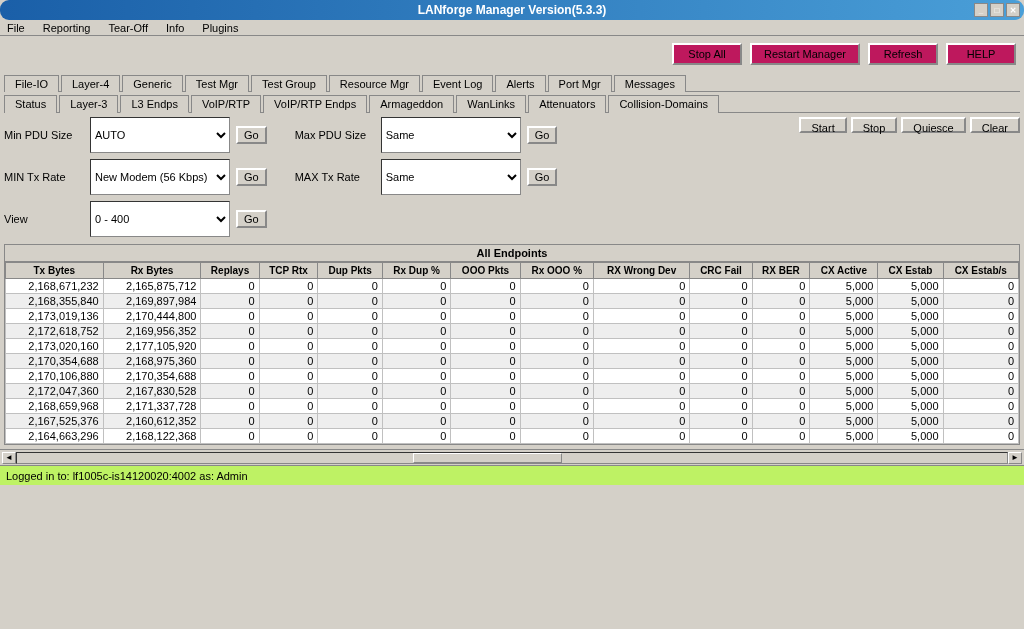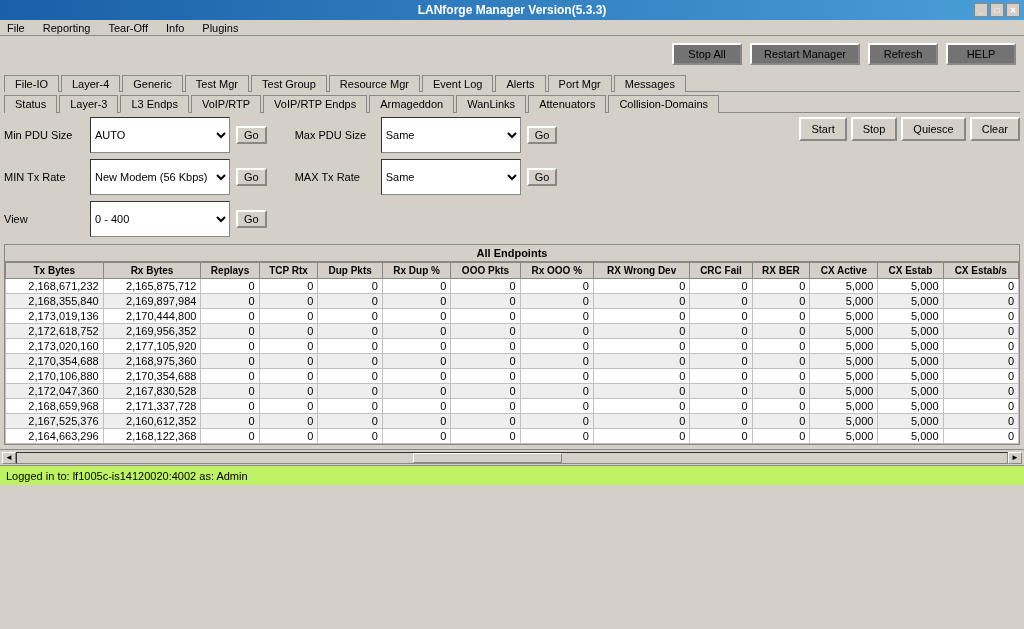--- a/index.html
+++ b/index.html
@@ -11,20 +11,21 @@
       color: white;
       text-align: center;
       padding: 3px 0;
       font-size: 12px;
       font-weight: bold;
       display: flex;
       align-items: center;
       justify-content: center;
       position: relative;
       height: 20px;
+      border-radius: 9px;
     }
     #titlebar .window-controls {
       position: absolute;
       right: 4px;
       display: flex;
       gap: 2px;
     }
     .win-btn {
       width: 14px; height: 14px;
       background: #d4d0c8;
@@ -53,21 +54,21 @@
     
     #toolbar {
       background: #d4d0c8;
       padding: 4px 8px;
       display: flex;
       gap: 8px;
       align-items: center;
       height: 36px;
     }
     .toolbar-btn {
-      background: #737373;
+      background: #be185d;
       border: 2px solid;
       border-color: #fff #888 #888 #fff;
       padding: 3px 12px;
       cursor: pointer;
       font-size: 11px;
       min-width: 70px;
     }
     
     
     .tab-row {
@@ -123,21 +124,21 @@
     }
     
     
     .action-btn {
       background: #d4d0c8;
       border: 2px solid;
       border-color: #fff #888 #888 #fff;
       padding: 3px 10px;
       cursor: pointer;
       font-size: 11px;
-      height: 24px;
+      height: 16px;
     }
     
     
     .table-section {
       margin: 4px;
       border: 1px solid #888;
     }
     .table-title {
       background: #d4d0c8;
       text-align: center;

